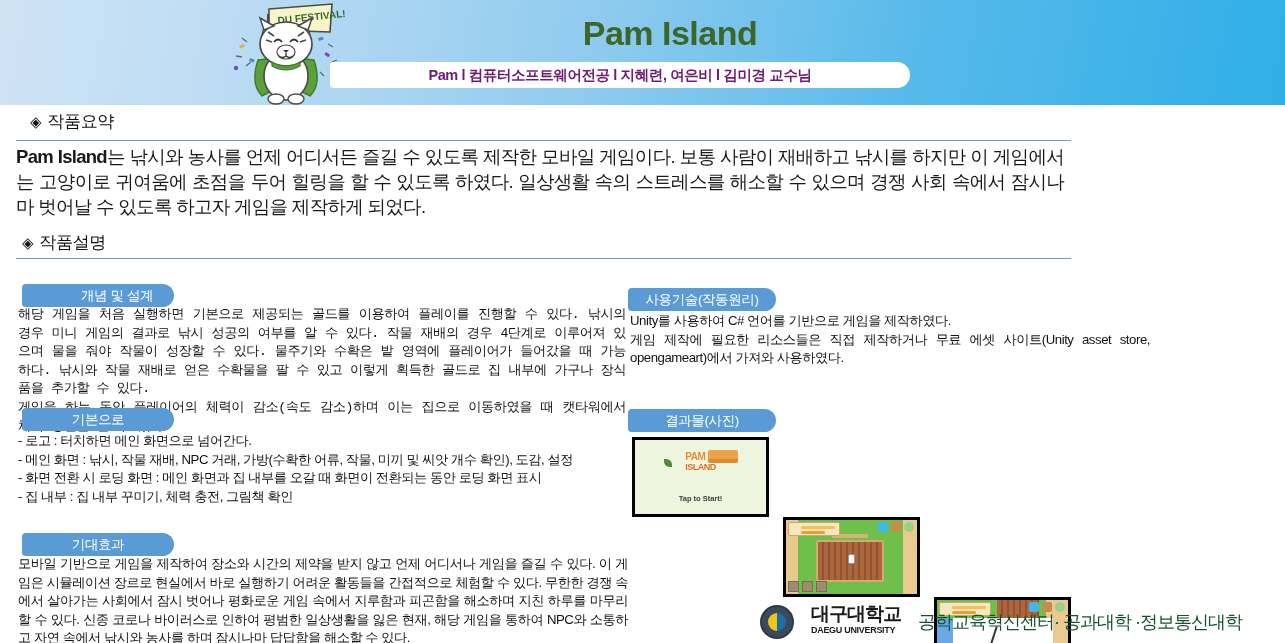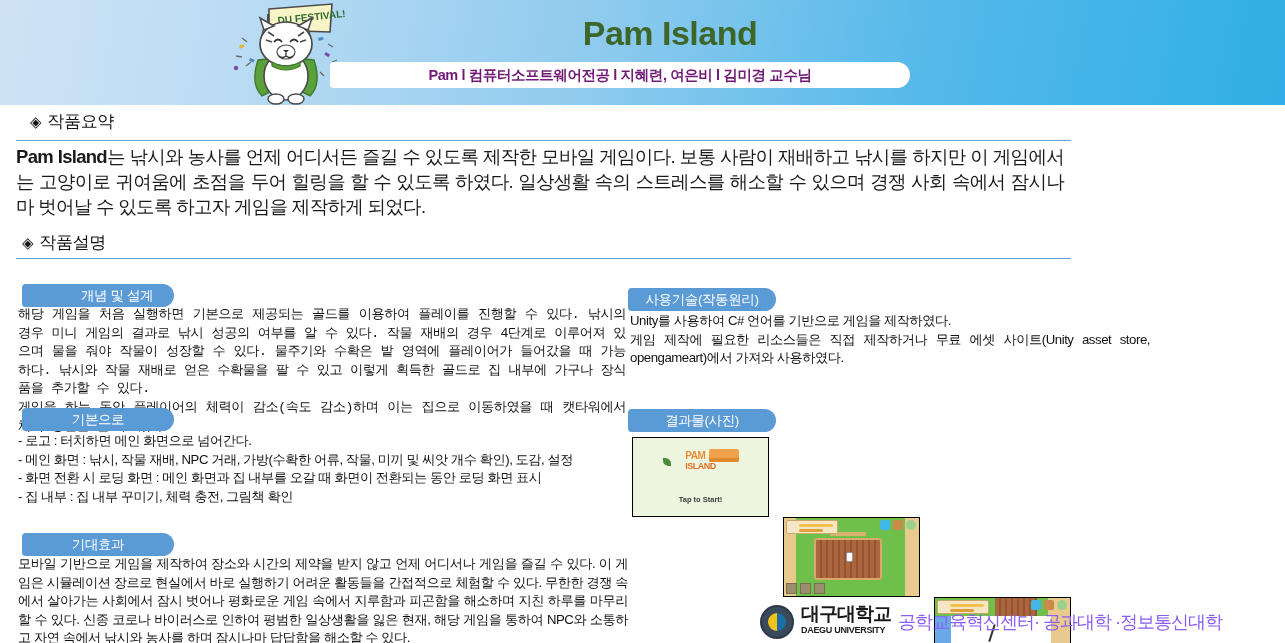--- a/index.html
+++ b/index.html
@@ -77,21 +77,21 @@
   }
   #txt-concept { left:18px; top:306px; width:608px;font-family:Liberation Mono, monospace; }
   #txt-compose { left:18px; top:432px; width:616px; }
   #txt-effect  { left:18px; top:555px; width:610px; }
   #txt-tech    { left:630px; top:312px; width:520px; }
 
   
   .shots { position:absolute; left:632px; top:437px; width:604px; height:174px; }
   .shot {
     position:absolute; width:137px; height:80px;
-    border:1px solid #000000; overflow:hidden; background:#222;
+    border:3px solid #000000; overflow:hidden; background:#222;
   }
   .shot.r0 { top:0; }
   .shot.c0 { left:0; } .shot.c1 { left:151px; }
   .shot.c2 { left:302px; }
 
   
   .s-title { background:#eef5de; position:relative; }
   .s-title .logo {
     position:absolute; left:50%; top:28%; transform:translate(-50%,-50%);
     font-size:10px; font-weight:bold; color:#e8892b;
@@ -136,29 +136,29 @@
   .s-fish { background:#6fc04a; position:relative; }
   .s-fish .water{position:absolute;left:0;top:18px;width:18px;height:60px;background:#6aa8e8;}
   .s-fish .dirt{position:absolute;right:0;top:0;width:22px;height:100%;background:#e8c98e;}
   .s-fish .woodtop{position:absolute;left:60px;top:0;width:42px;height:18px;background:#a9663f;
     background-image:repeating-linear-gradient(90deg,#a9663f 0 4px,#96522f 4px 6px);}
   .s-fish .panel{position:absolute;left:16px;top:18px;width:100px;height:28px;background:#fff;}
   .s-fish .rod{position:absolute;left:56px;top:26px;width:1.5px;height:18px;background:#333;transform:rotate(18deg);}
 
   
   .footer { position:absolute; left:760px; top:602px; width:520px; height:40px;
-    display:flex; align-items:center; gap:7px; }
+    display:flex; align-items:center; gap:17px; }
   .du-seal { width:34px; height:34px; border-radius:50%;
     background:#3a4a5a; position:relative; flex:0 0 auto;
     border:2px solid #2d3a47; }
   .du-seal:after{content:"";position:absolute;left:6px;top:6px;width:18px;height:18px;border-radius:50%;
     background:conic-gradient(#1b6fa8 0 50%, #f0c419 50% 100%);}
   .du-name { font-size:19px; font-weight:bold; color:#1a1a1a; letter-spacing:-1px; line-height:17px; }
   .du-name small { display:block; font-size:9px; letter-spacing:-0.3px; }
-  .du-depts { font-size:18px; color:#8b5cf6; letter-spacing:-1px; white-space:nowrap; }
+  .du-depts { font-size:18px; color:#14532d; letter-spacing:-1px; white-space:nowrap; }
 </style>
 </head>
 <body>
 
 <div class="poster">
 
   <div class="header">
 
     <svg class="mascot" viewBox="0 0 160 112">
 

